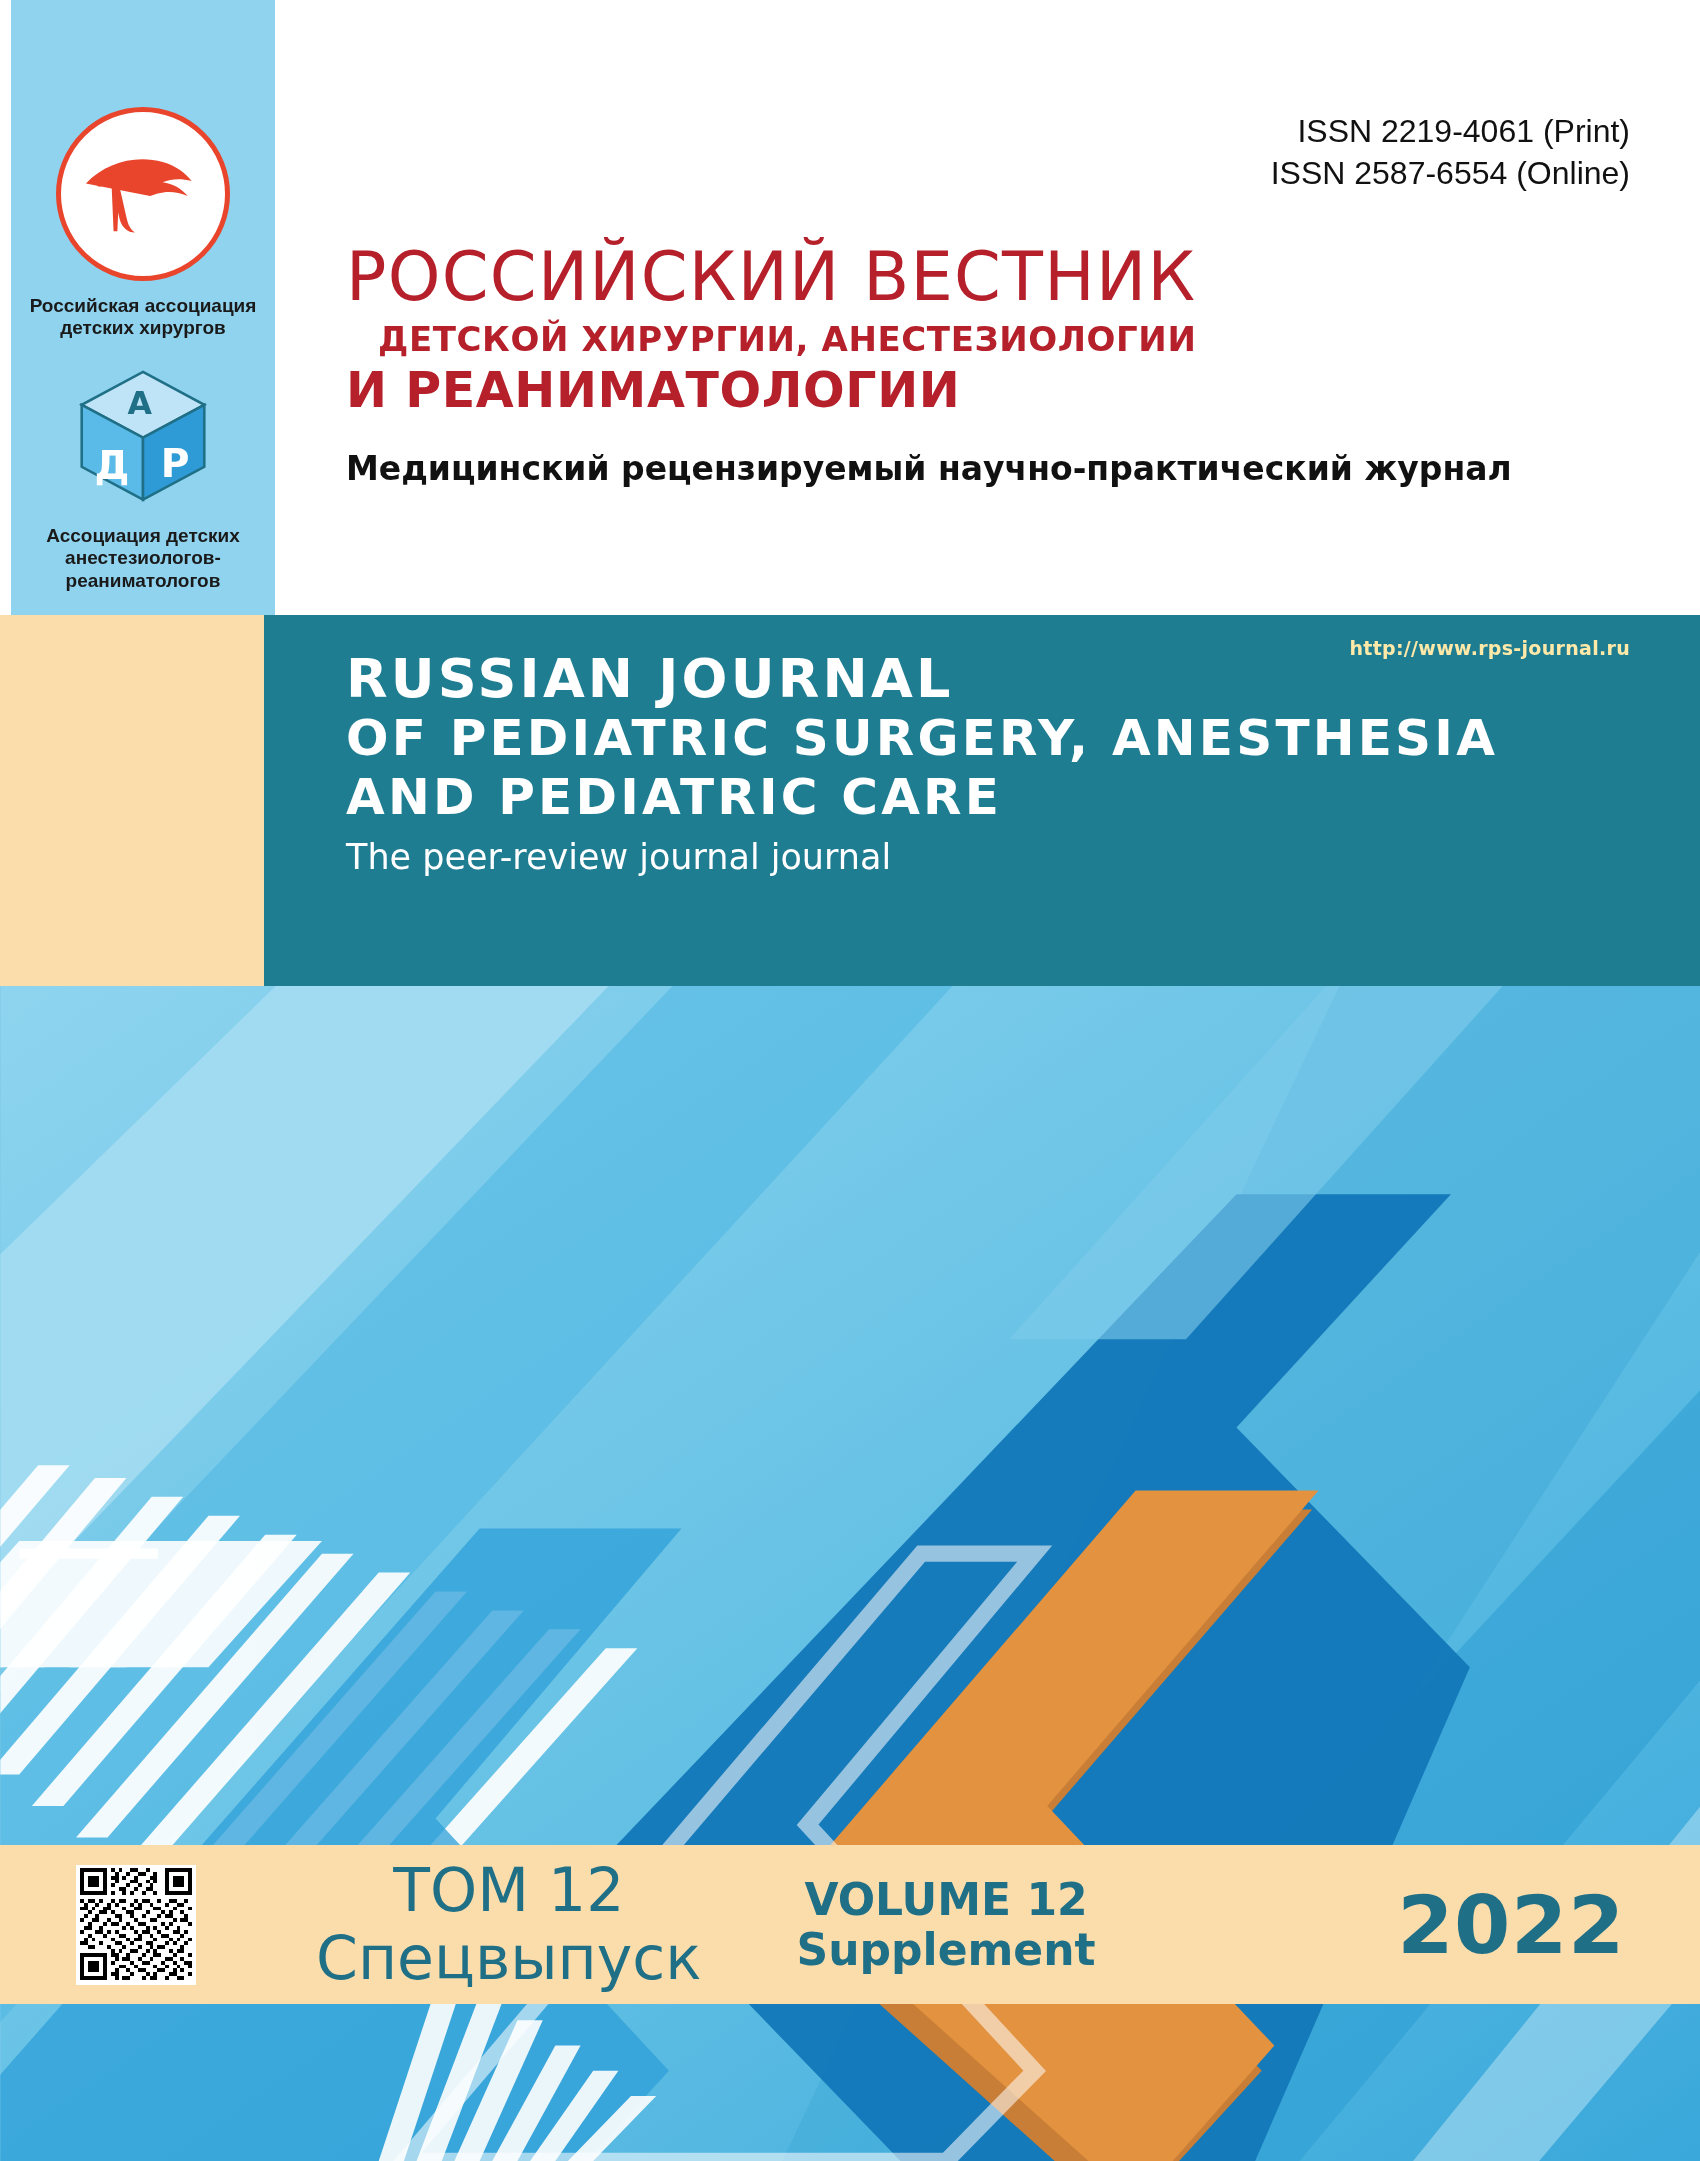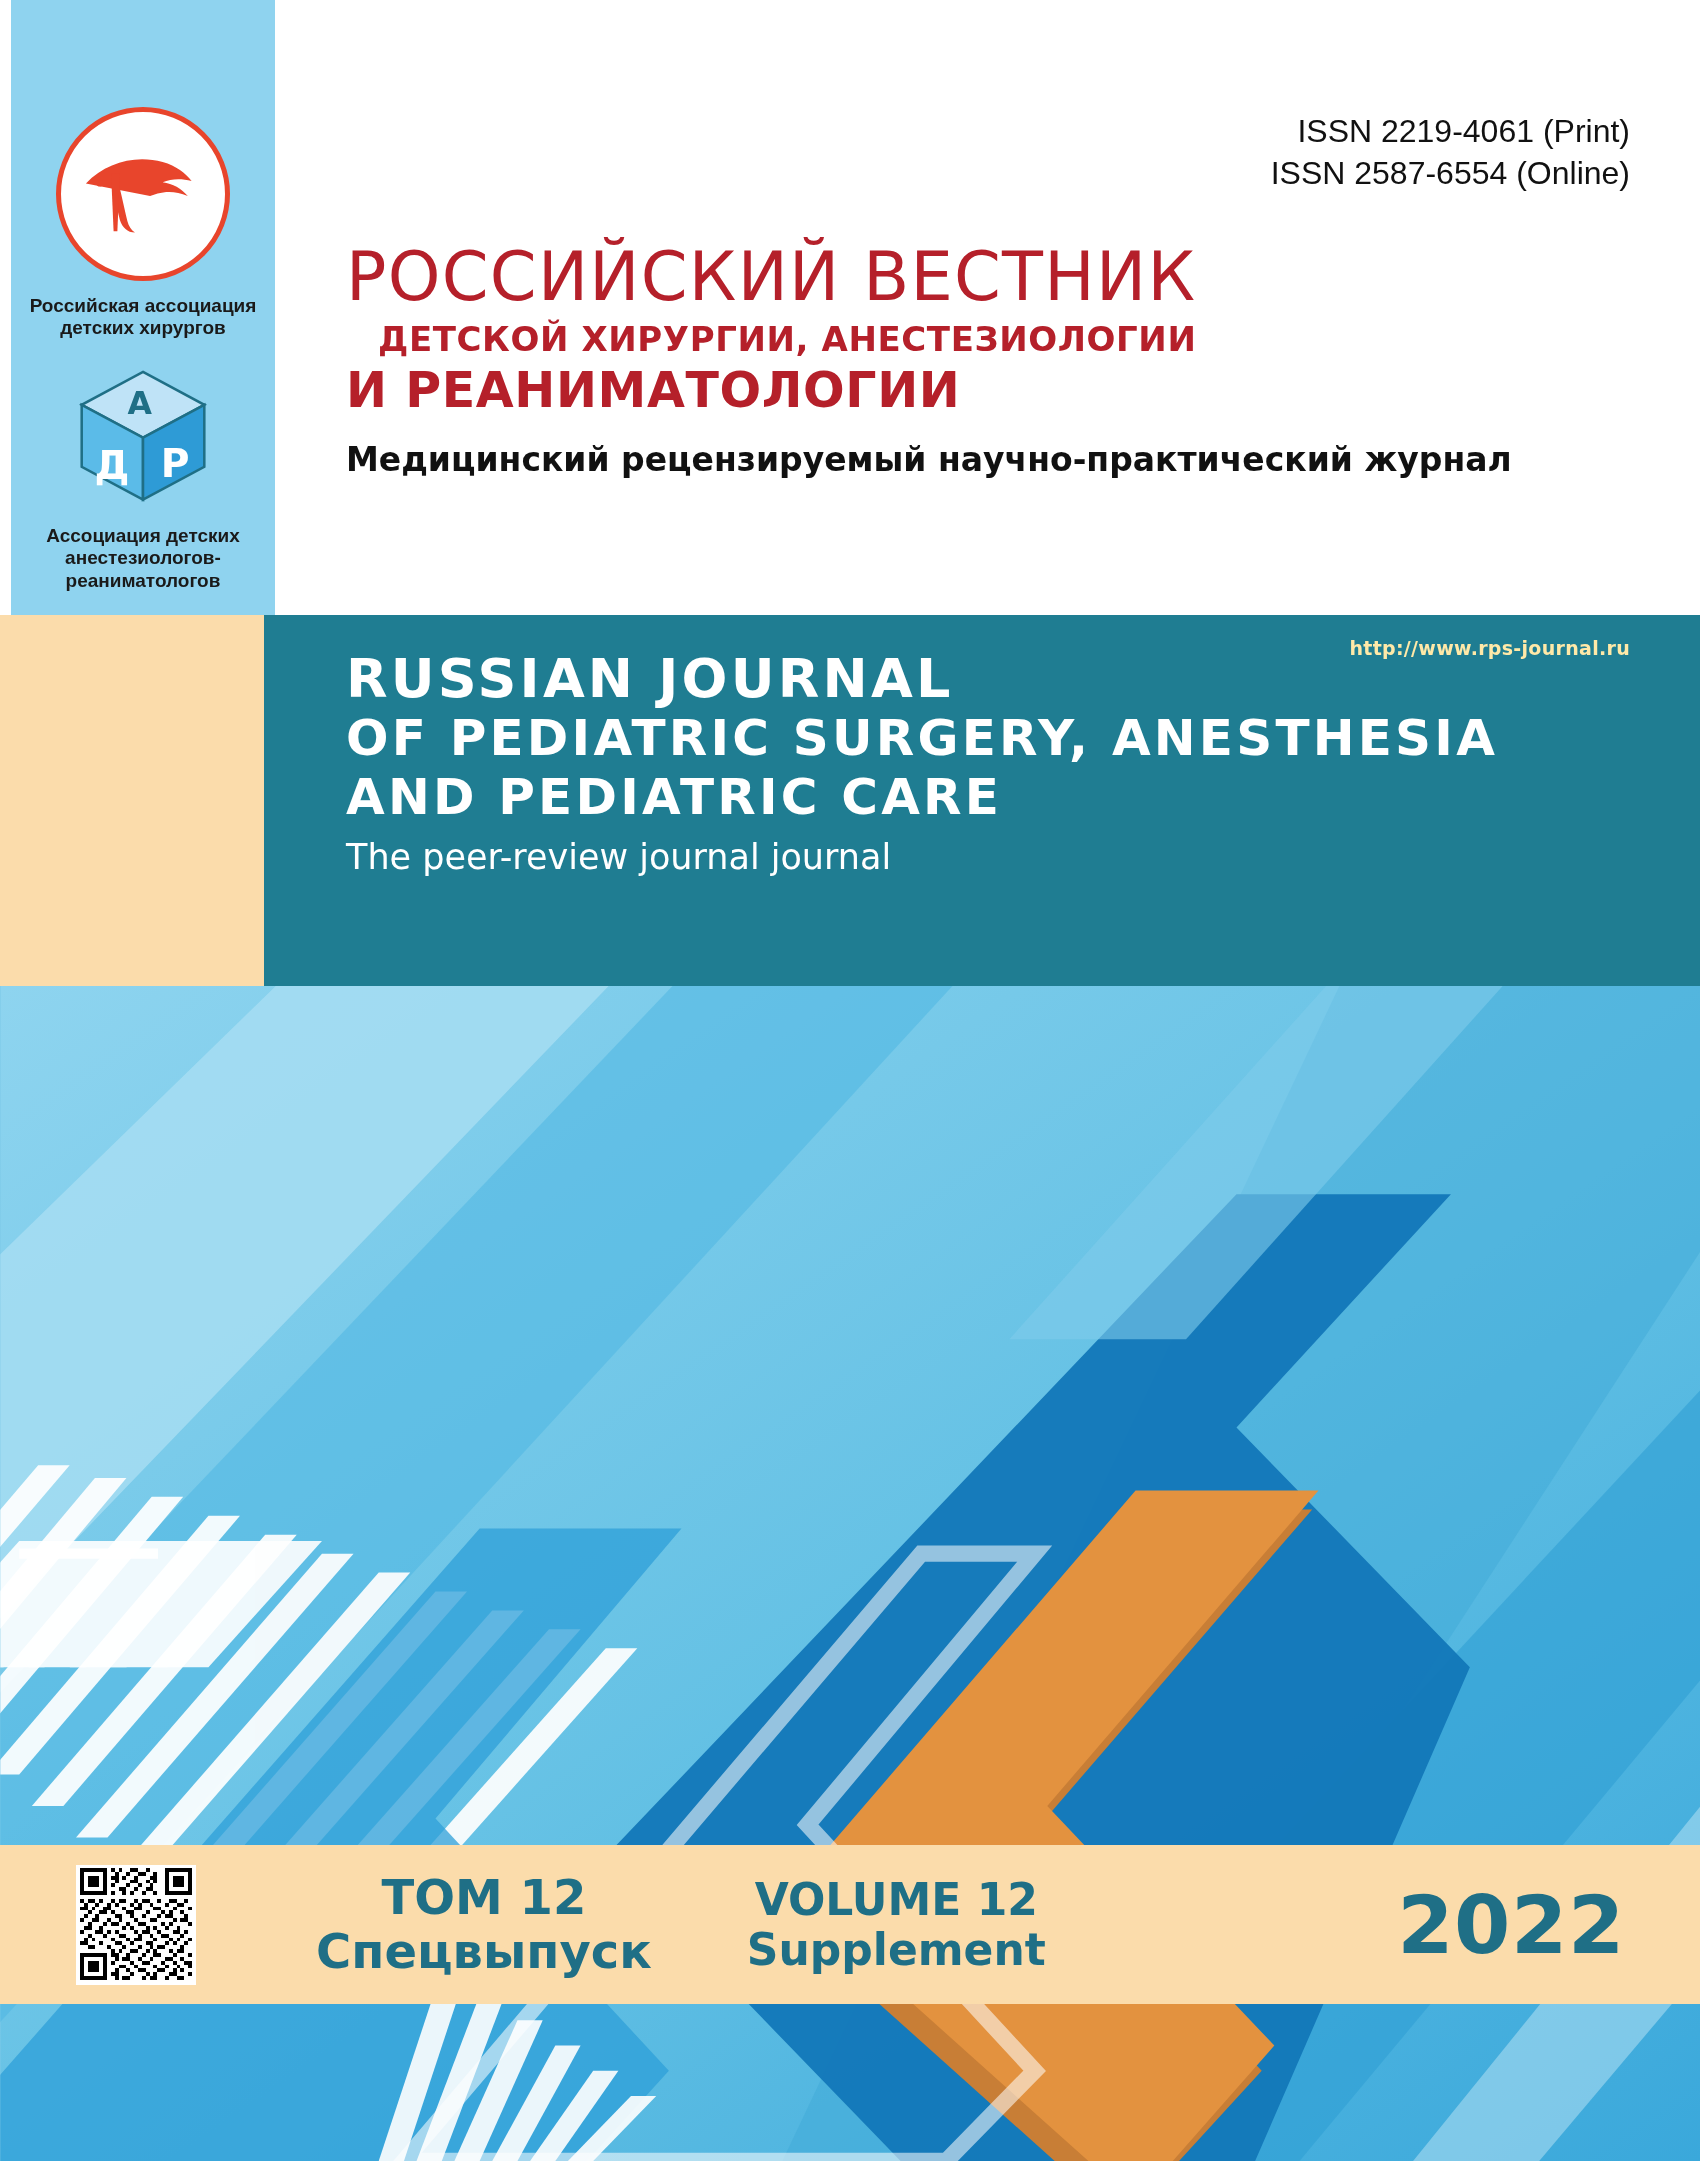--- a/index.html
+++ b/index.html
@@ -110,21 +110,21 @@
     color: #b5202a;
     line-height: 1.16;
     margin-top: 3.8px;
     white-space: nowrap;
   }
   .ru-sub {
     font-family: "DejaVu Sans", sans-serif;
     font-weight: 600;
     font-size: 33px;
     color: #111111;
-    margin-top: 20px;
+    margin-top: 29px;
     white-space: nowrap;
   }
 
   
   .teal-band {
     position: absolute;
     left: 0; top: 615px;
     width: 1701px; height: 371px;
     background: #1f7d92;
   }
@@ -194,22 +194,22 @@
     margin-left: 76px;
     background: #ffffff;
     padding: 3.8px;
     box-sizing: border-box;
     flex: 0 0 auto;
   }
   .vol-ru {
     margin-left: 120px;
     text-align: center;
     font-family: "DejaVu Sans", sans-serif;
-    font-weight: bold;
-    font-size: 48px;
+    font-weight: normal;
+    font-size: 60px;
     line-height: 1.12;
     color: #1f6f86;
     flex: 0 0 auto;
   }
   .vol-en {
     margin-left: 95px;
     text-align: center;
     font-family: "DejaVu Sans", sans-serif;
     font-weight: bold;
     font-size: 44px;

